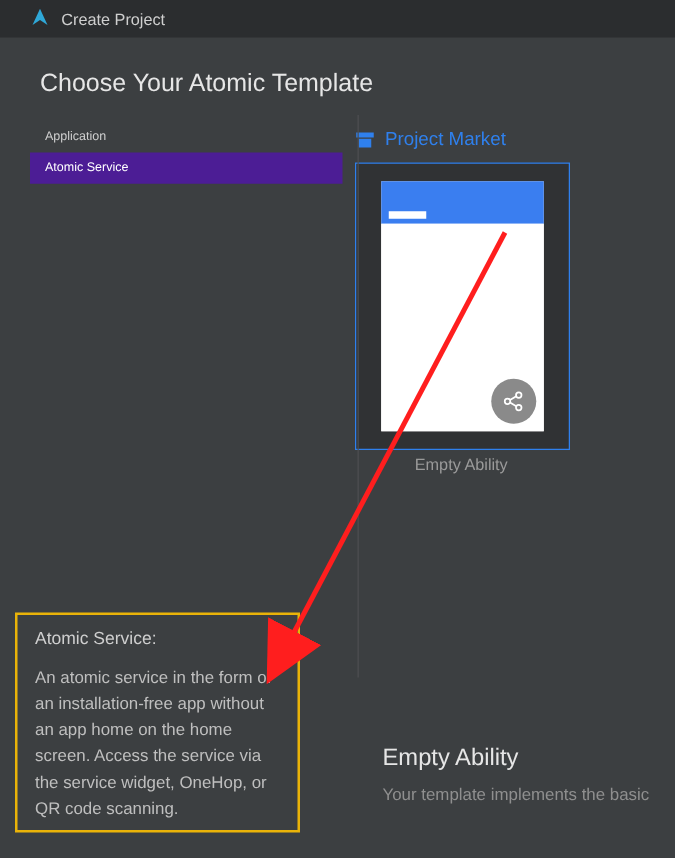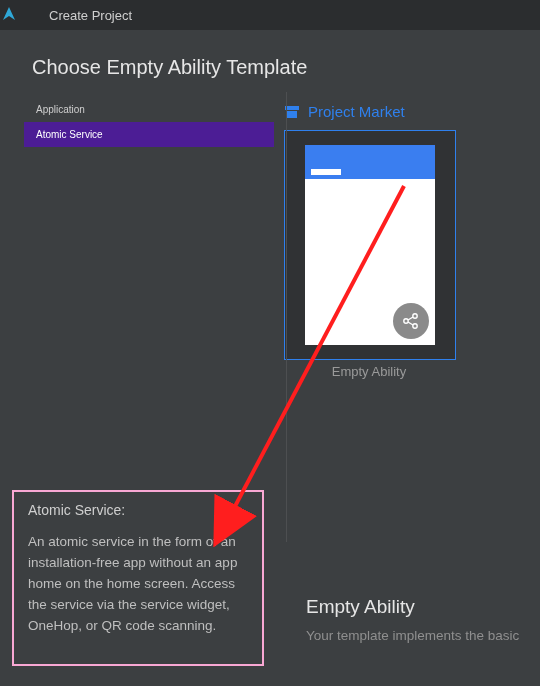--- a/index.html
+++ b/index.html
@@ -11,24 +11,23 @@
     font-family: "Segoe UI", Arial, sans-serif;
     color: #bbbbbb;
     overflow: hidden;
     position: relative;
   }
   .titlebar {
     height: 30px;
     background: #2b2d2f;
     display: flex;
     align-items: center;
-    padding: 0 0;
+    padding: 0 23px;
     font-size: 13px;
     color: #cfcfcf;
-    gap: 23px;
   }
   .titlebar .logo {
     margin-right: 8px;
     display: inline-flex;
   }
   .content {
     padding: 12px 16px 0 24px;
   }
   .heading {
     font-size: 20px;
@@ -125,23 +124,23 @@
     font-size: 13px;
     color: #9a9a9a;
     margin-left: 6px;
     width: 170px;
     text-align: center;
   }
   .desc-box {
     position: absolute;
     left: 12px;
     top: 490px;
-    width: 252px;
+    width: 228px;
     height: 176px;
-    border: 2px solid #f9a8d4;
+    border: 2px solid #eab308;
     padding: 10px 12px 10px 14px;
     box-sizing: border-box;
     color: #bfbfbf;
   }
   .desc-box .dtitle {
     font-size: 14px;
     margin-bottom: 14px;
     color: #cfcfcf;
   }
   .desc-box .dbody {
@@ -185,21 +184,21 @@
 <div class="titlebar">
   <span class="logo">
     <svg width="18" height="18" viewBox="0 0 18 18">
       <path d="M9 1 L3 14 L9 10 L15 14 Z" fill="#2fa8d8"></path>
     </svg>
   </span>
   <span>Create Project</span>
 </div>
 
 <div class="content">
-  <div class="heading">Choose Empty Ability Template</div>
+  <div class="heading">Choose Your Atomic Template</div>
 
   <div class="columns">
     <div class="left-col">
       <div class="category">Application</div>
       <div class="category selected">Atomic Service</div>
     </div>
 
     <div class="right-col">
       <div class="market-link">
         <span class="micon">

